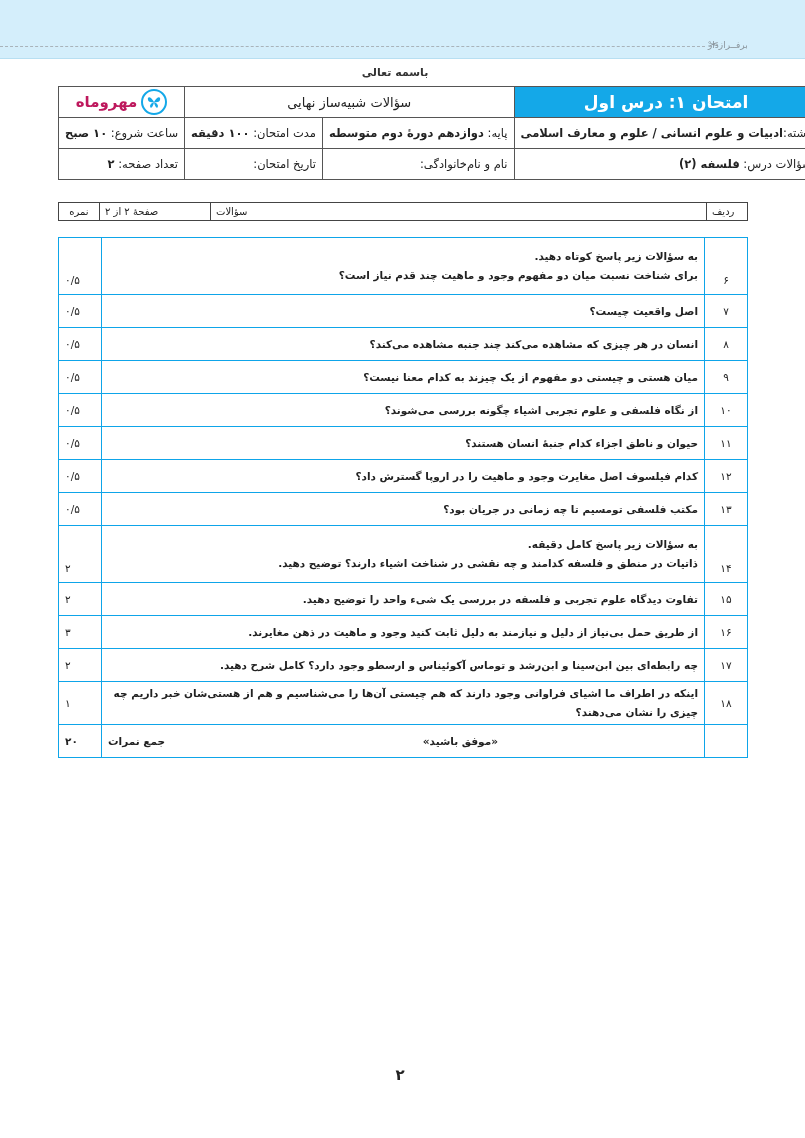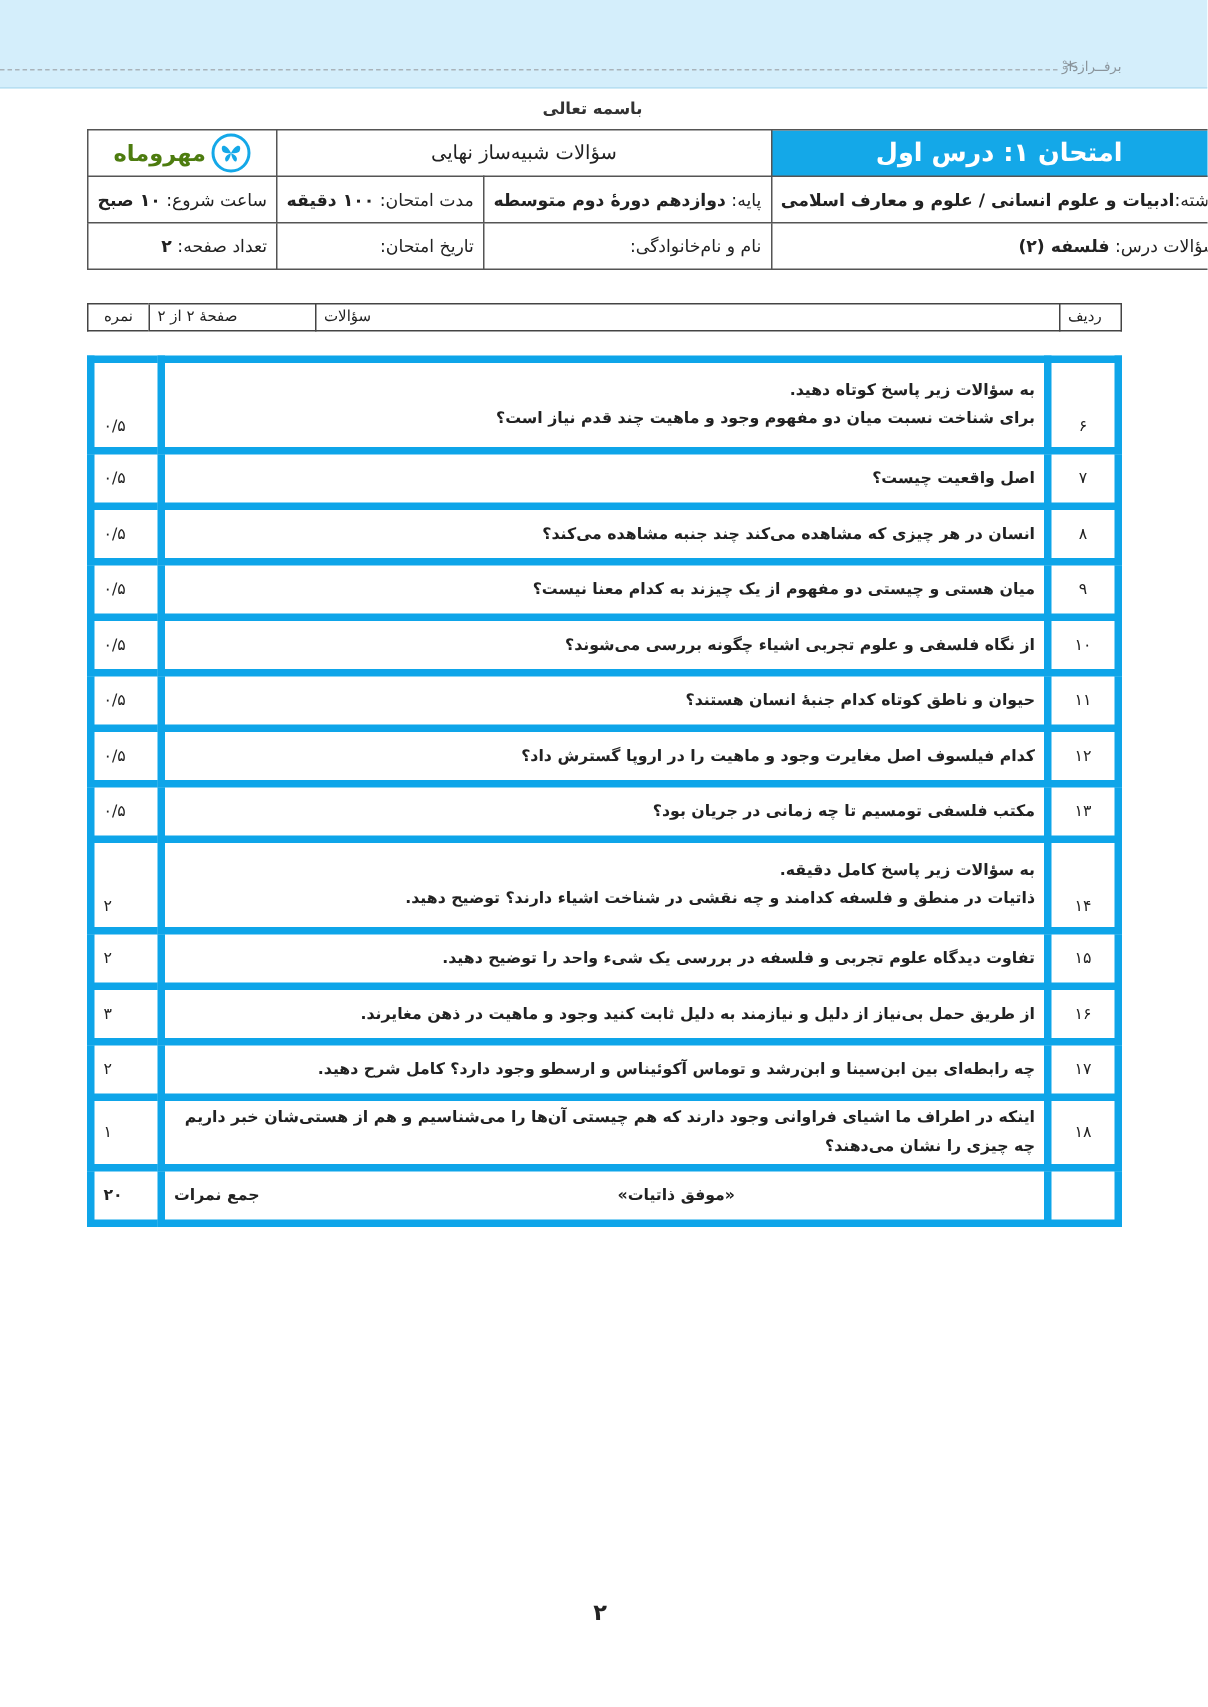--- a/index.html
+++ b/index.html
@@ -40,34 +40,34 @@
     background: #14a8e8; color: #fff; font-size: 17px !important; font-weight: bold;
     text-align: center;
   }
   .subtitle-cell { text-align: center; font-size: 13px !important; border-radius: 10px; }
   .logo-cell { text-align: center; }
   .logo-wrap { display: inline-flex; align-items: center; gap: 4px; direction: rtl; }
   .logo-circle {
     width: 26px; height: 26px; border-radius: 50%; border: 2px solid #14a8e8;
     display: inline-flex; align-items: center; justify-content: center; box-sizing: border-box;
   }
-  .logo-text { color: #4d7c0f; font-weight: bold; font-size: 15px; }
+  .logo-text { color: #be185d; font-weight: bold; font-size: 15px; }
   .lbl { font-weight: normal; }
   .val { font-weight: bold; }
   .col-head-table {
     position: absolute; left: 58px; top: 202px; width: 690px;
   }
   .col-head-table td {
     border: 1.5px solid #444; height: 17px; font-size: 10px; padding: 0 5px;
   }
   .q-table {
     position: absolute; left: 58px; top: 237px; width: 690px;
   }
   .q-table td {
-    border: 5px solid #0ea5e9; font-size: 10.5px; padding: 2px 6px; font-weight: bold;
+    border: 1px solid #0ea5e9; font-size: 10.5px; padding: 2px 6px; font-weight: bold;
   }
   .q-table td.num { width: 30px; text-align: center; font-weight: normal; }
   .q-table td.score { width: 30px; text-align: left; font-weight: normal; vertical-align: bottom; padding-bottom: 8px; }
   .q-table tr.single td { height: 28px; }
   .q-table tr.single td.score { vertical-align: middle; padding-bottom: 2px; }
   .q-table tr.double td { height: 46px; }
   .q-table tr.double td.num { vertical-align: bottom; padding-bottom: 8px; }
   .q-line { display: block; line-height: 19px; }
   .q-table tr.total td { height: 28px; border-top: 1.5px solid #555; }
   .q-table tr.total td.score { font-weight: bold; vertical-align: middle; padding-bottom: 2px; }
@@ -184,21 +184,21 @@
       <tr class="single">
         <td class="num">۱۰</td>
         <td>
           <span class="q-line">از نگاه فلسفی و علوم تجربی اشیاء چگونه بررسی می‌شوند؟</span>
         </td>
         <td class="score">۰/۵</td>
       </tr>
       <tr class="single">
         <td class="num">۱۱</td>
         <td>
-          <span class="q-line">حیوان و ناطق کوتاه کدام جنبهٔ انسان هستند؟</span>
+          <span class="q-line">حیوان و ناطق اجزاء کدام جنبهٔ انسان هستند؟</span>
         </td>
         <td class="score">۰/۵</td>
       </tr>
       <tr class="single">
         <td class="num">۱۲</td>
         <td>
           <span class="q-line">کدام فیلسوف اصل مغایرت وجود و ماهیت را در اروپا گسترش داد؟</span>
         </td>
         <td class="score">۰/۵</td>
       </tr>
@@ -244,21 +244,21 @@
           <span class="q-line">اینکه در اطراف ما اشیای فراوانی وجود دارند که هم چیستی آن‌ها را می‌شناسیم و هم از هستی‌شان خبر داریم چه چیزی را نشان می‌دهند؟</span>
         </td>
         <td class="score">۱</td>
       </tr>
     </tbody>
   <tbody>
       <tr class="total">
     <td class="num"></td>
     <td>
       <div class="total-inner">
-        <span class="good-luck">«موفق ذاتیات»</span>
+        <span class="good-luck">«موفق باشید»</span>
         <span class="total-label">جمع نمرات</span>
       </div>
     </td>
     <td class="score">۲۰</td>
   </tr>
 </tbody>
   </table>
 
 <div class="page-number">۲</div>
 

